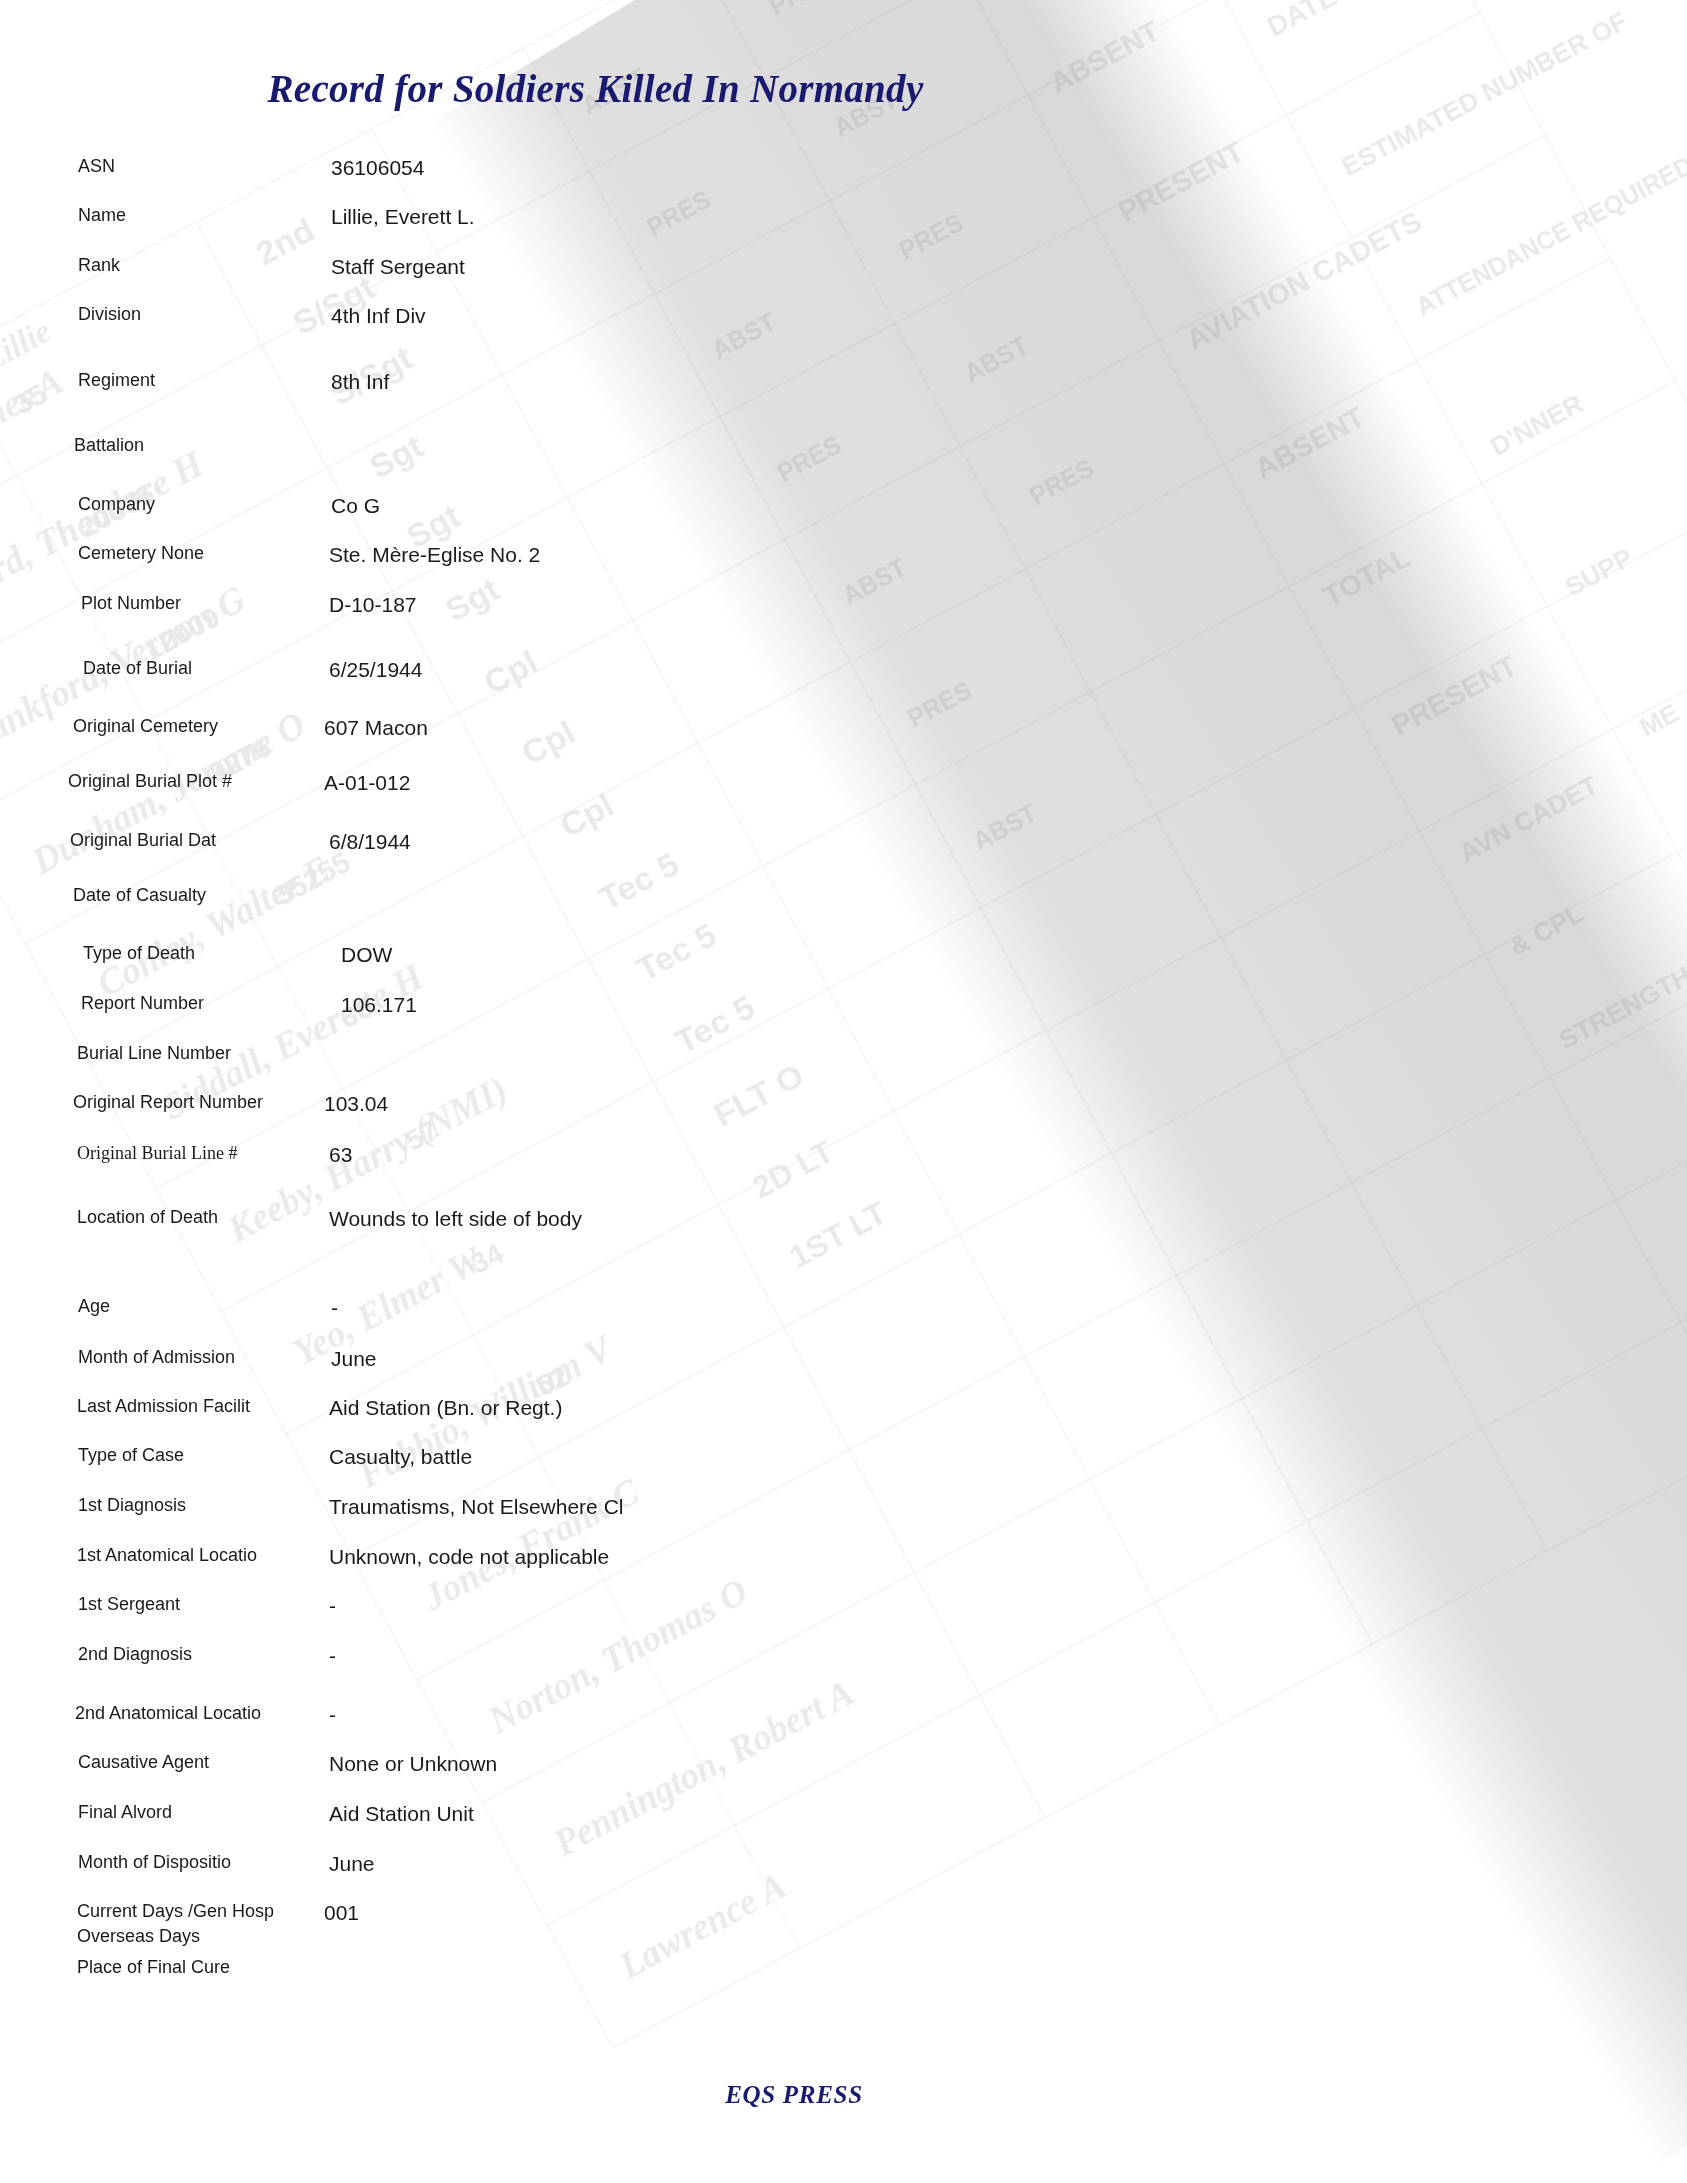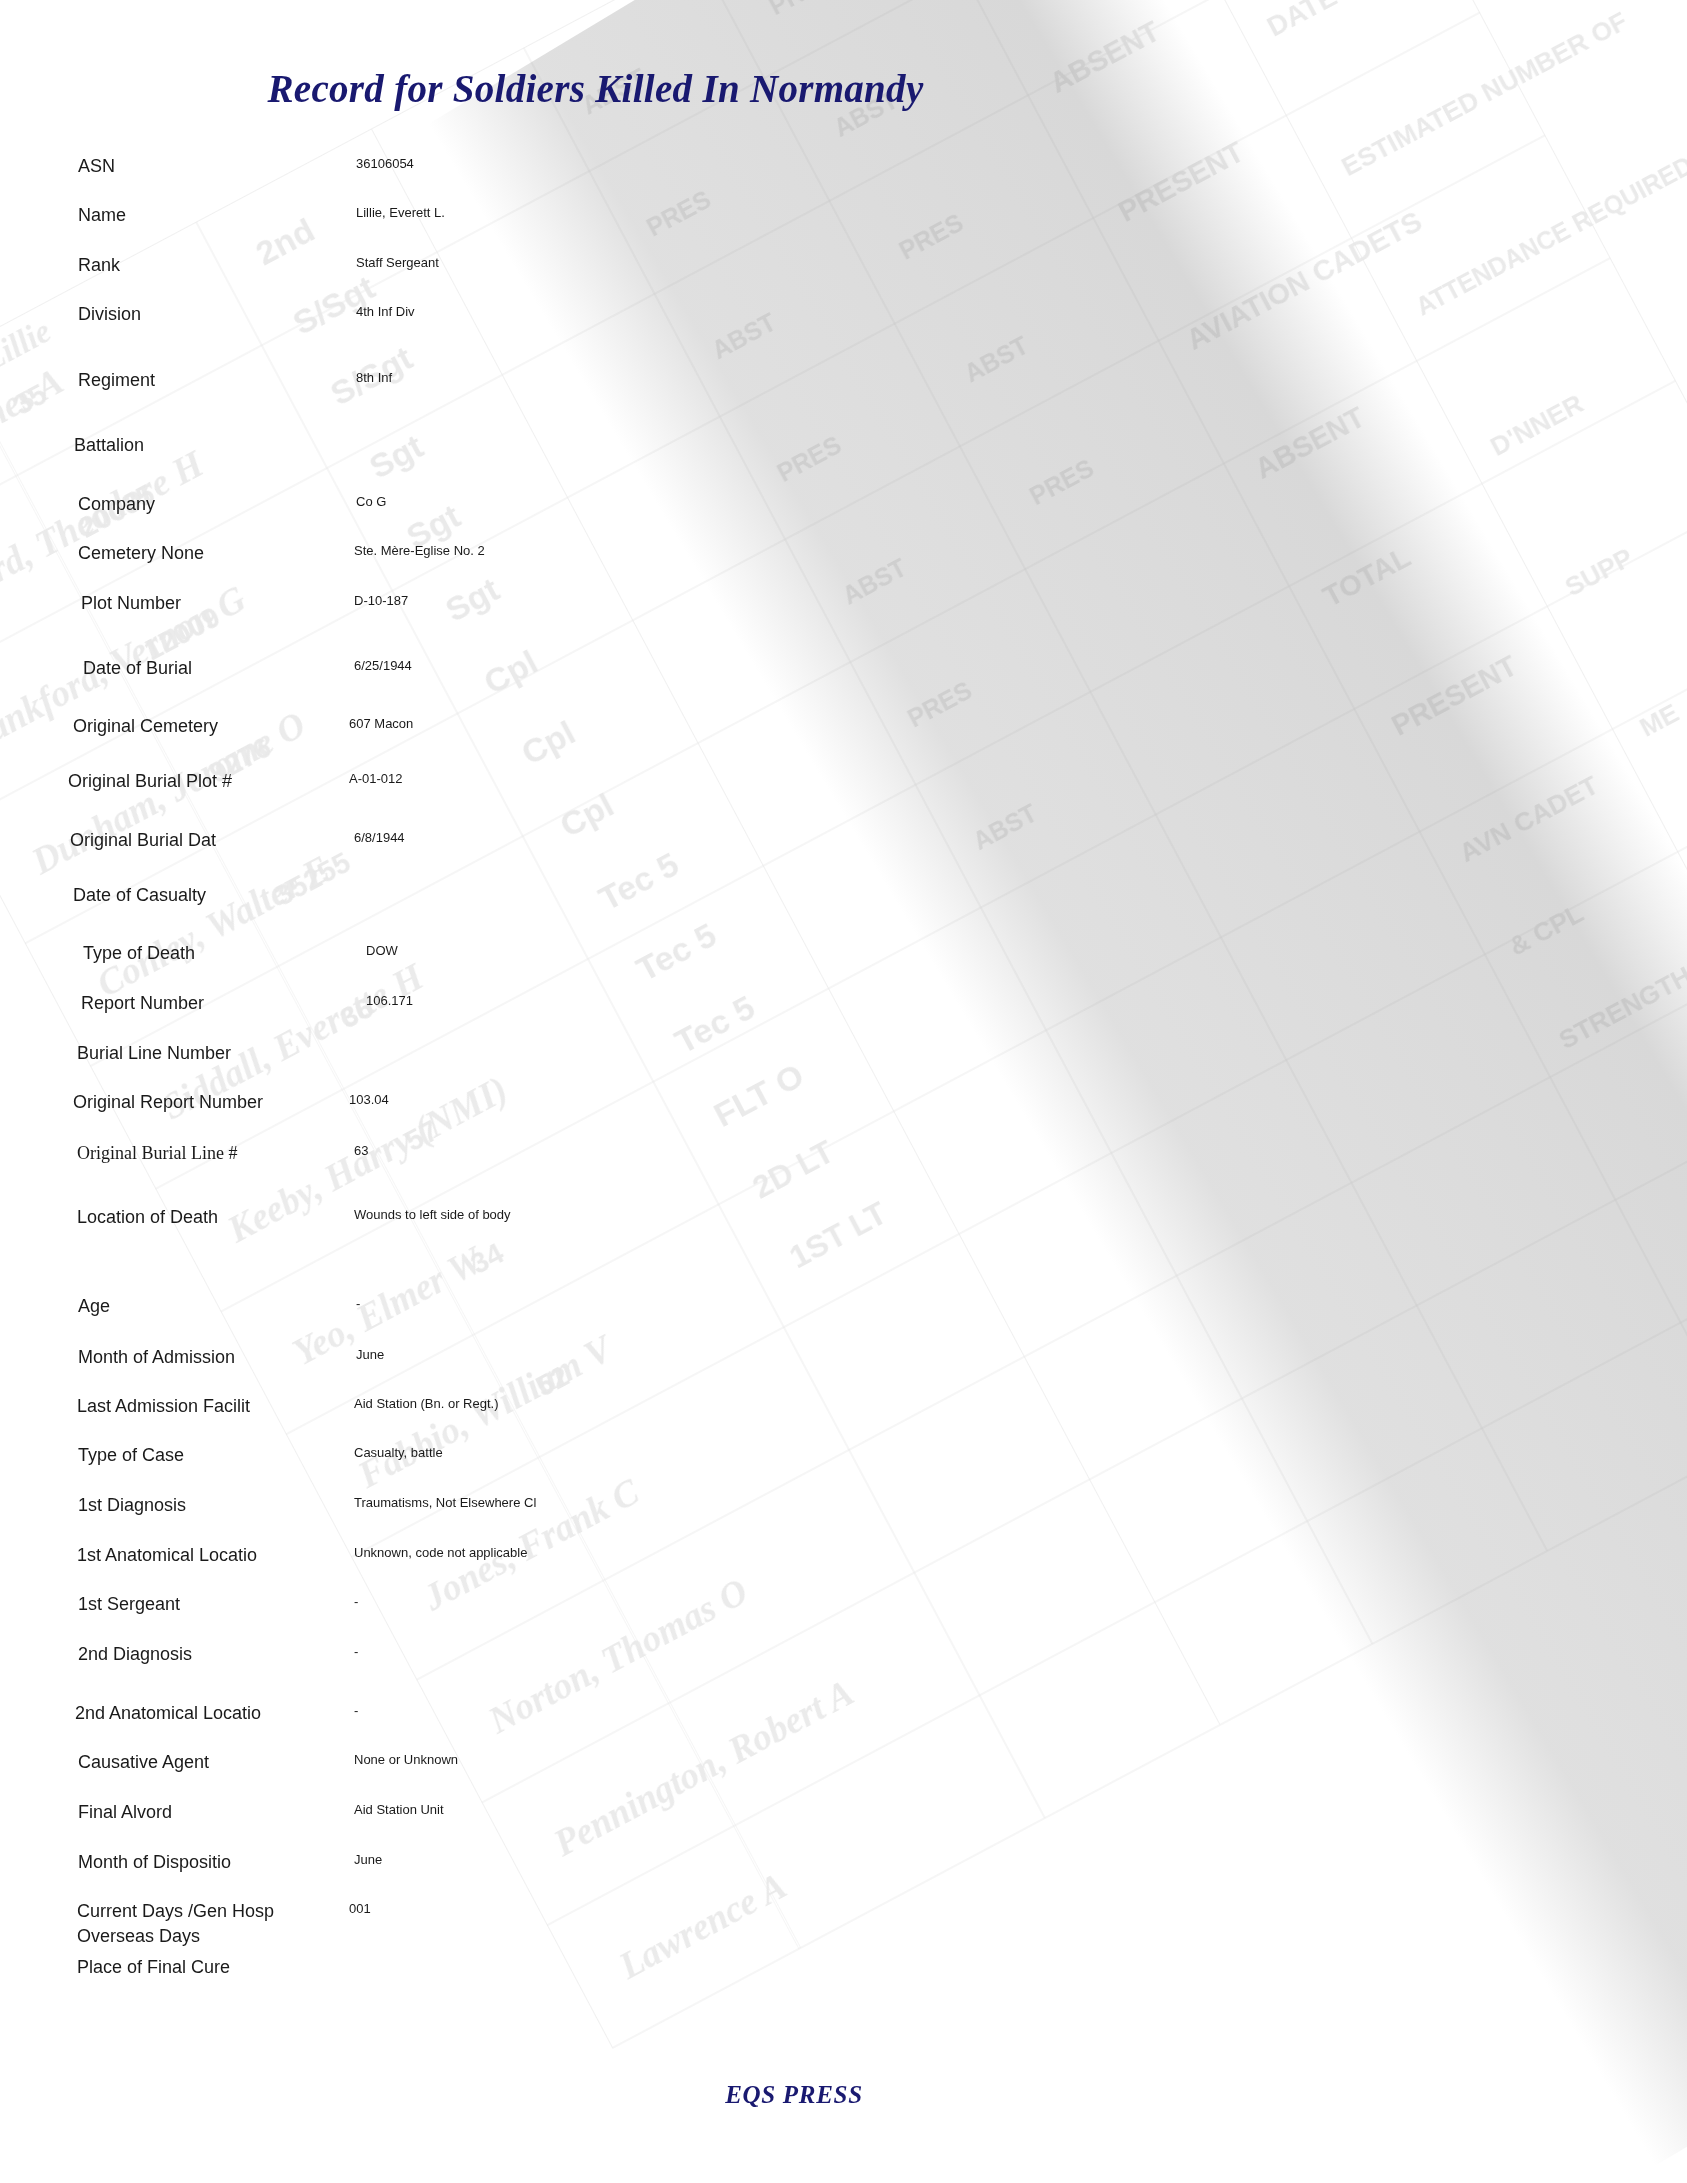--- a/index.html
+++ b/index.html
@@ -97,24 +97,23 @@
     height: 50px;
   }
   .rec-label {
     position: absolute;
     font-size: 18px;
     color: #1a1a1a;
     white-space: pre;
   }
   .rec-value {
     position: absolute;
-    font-size: 13px;
+    font-size: 21px;
     color: #1a1a1a;
     white-space: pre;
-    margin-left: 25px;
   }
   .rec-sub {
     position: absolute;
     font-size: 18px;
     color: #1a1a1a;
     white-space: pre;
   }
 
   #footer {
     position: absolute;

